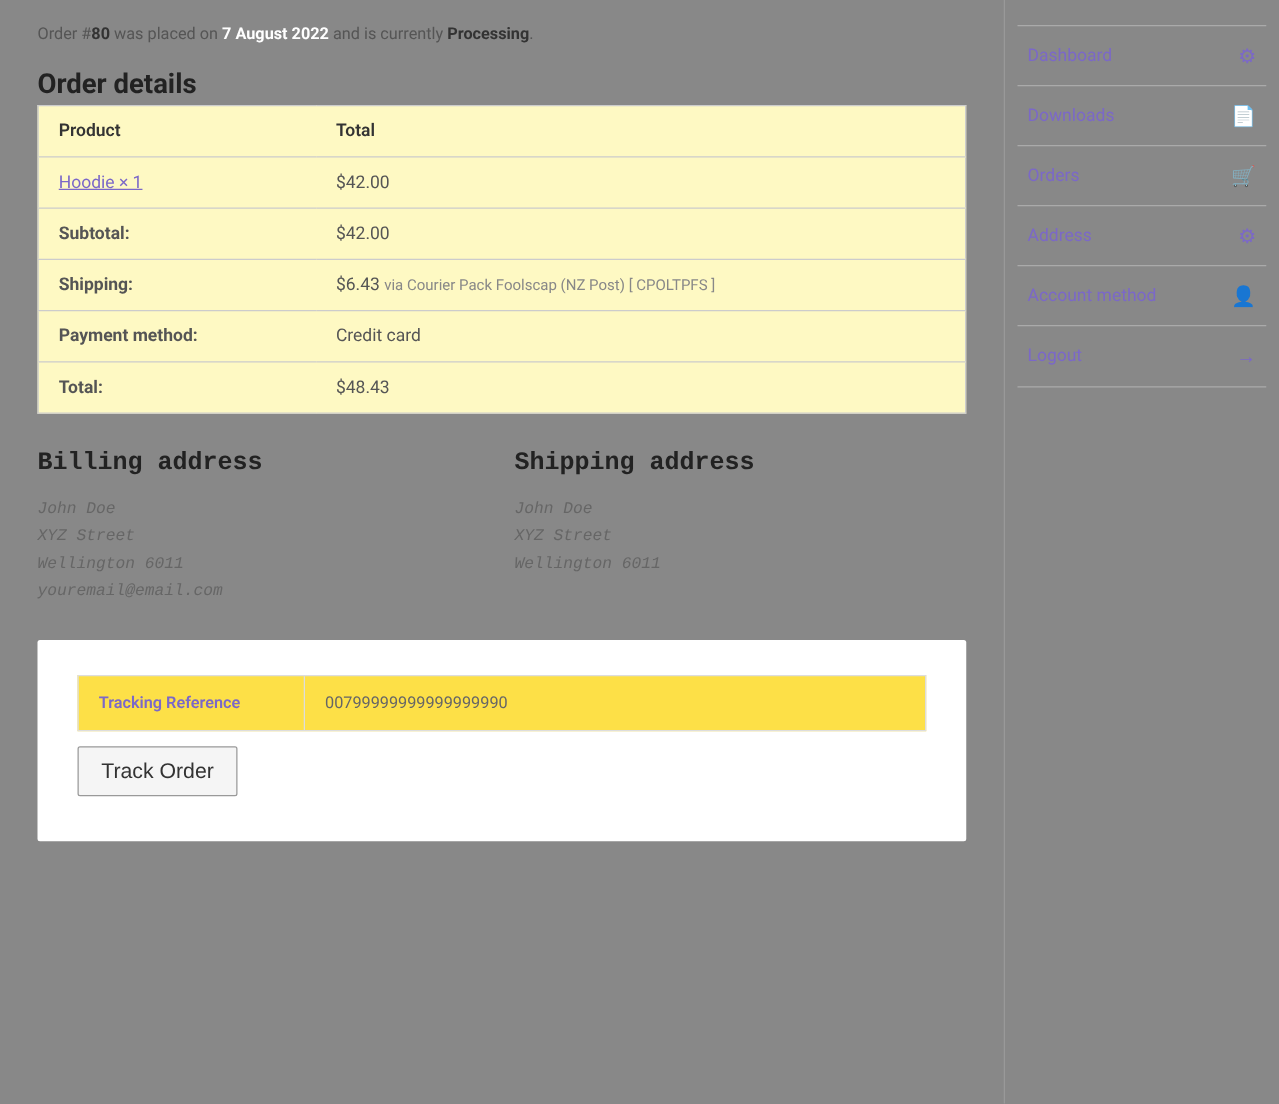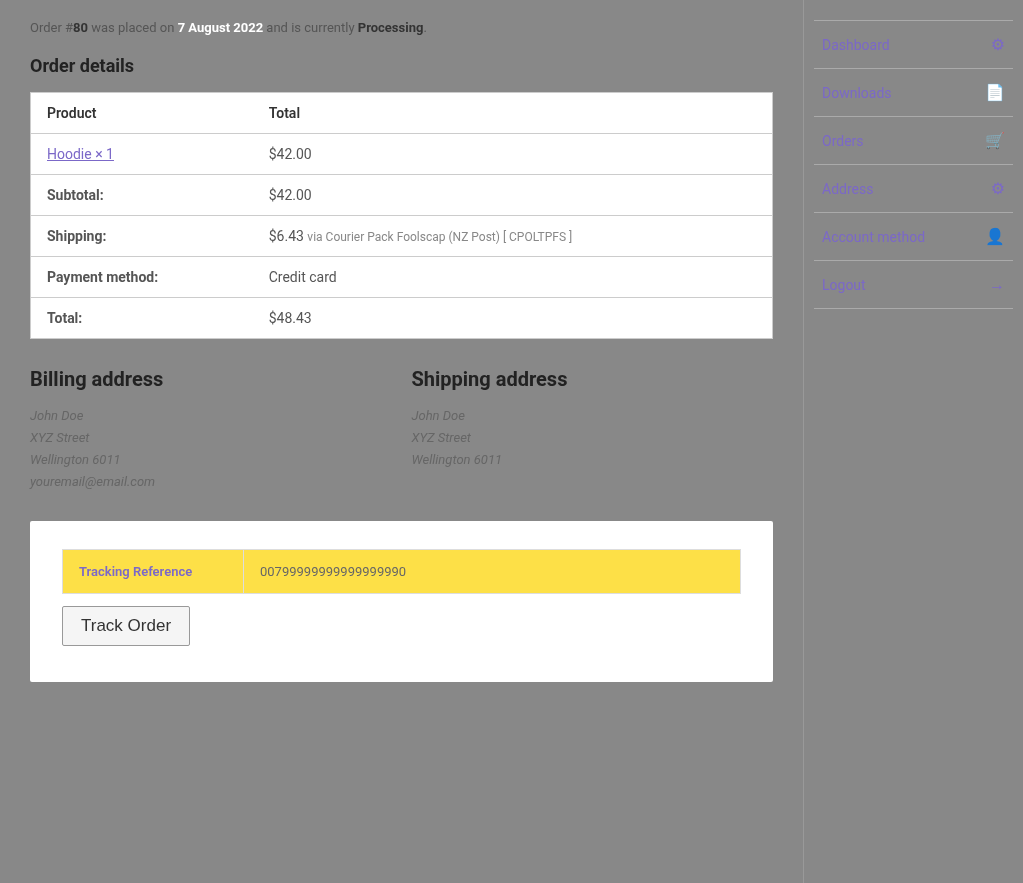--- a/index.html
+++ b/index.html
@@ -32,29 +32,29 @@
       font-size: 13px;
       color: #555;
       margin-bottom: 20px;
     }
     .order-notice .order-num { font-weight: bold; color: #333; }
     .order-notice .date { font-weight: bold; color: #ffffff; text-align: center; }
     .order-notice .status { font-weight: bold; color: #333; }
 
     
     .order-details-title {
-      font-size: 18px;
+      font-size: 22px;
       font-weight: bold;
       color: #222;
-      margin-bottom: 16px;
+      margin-bottom: 4px;
     }
     .order-table {
       width: 100%;
       border-collapse: collapse;
-      background: #ffffff;
+      background: #fef9c3;
       border: 1px solid #ccc;
     }
     .order-table th {
       text-align: left;
       padding: 12px 16px;
       font-weight: 600;
       color: #333;
       border-bottom: 1px solid #ccc;
       font-size: 14px;
     }
@@ -74,20 +74,21 @@
       font-size: 12px;
       color: #888;
     }
 
     
     .addresses-row {
       display: flex;
       gap: 20px;
       margin-top: 28px;
       margin-bottom: 28px;
+      font-family: Liberation Mono, monospace;
     }
     .address-block { flex: 1; }
     .address-title {
       font-size: 20px;
       font-weight: bold;
       color: #222;
       margin-bottom: 14px;
     }
     .address-line {
       font-size: 13px;

